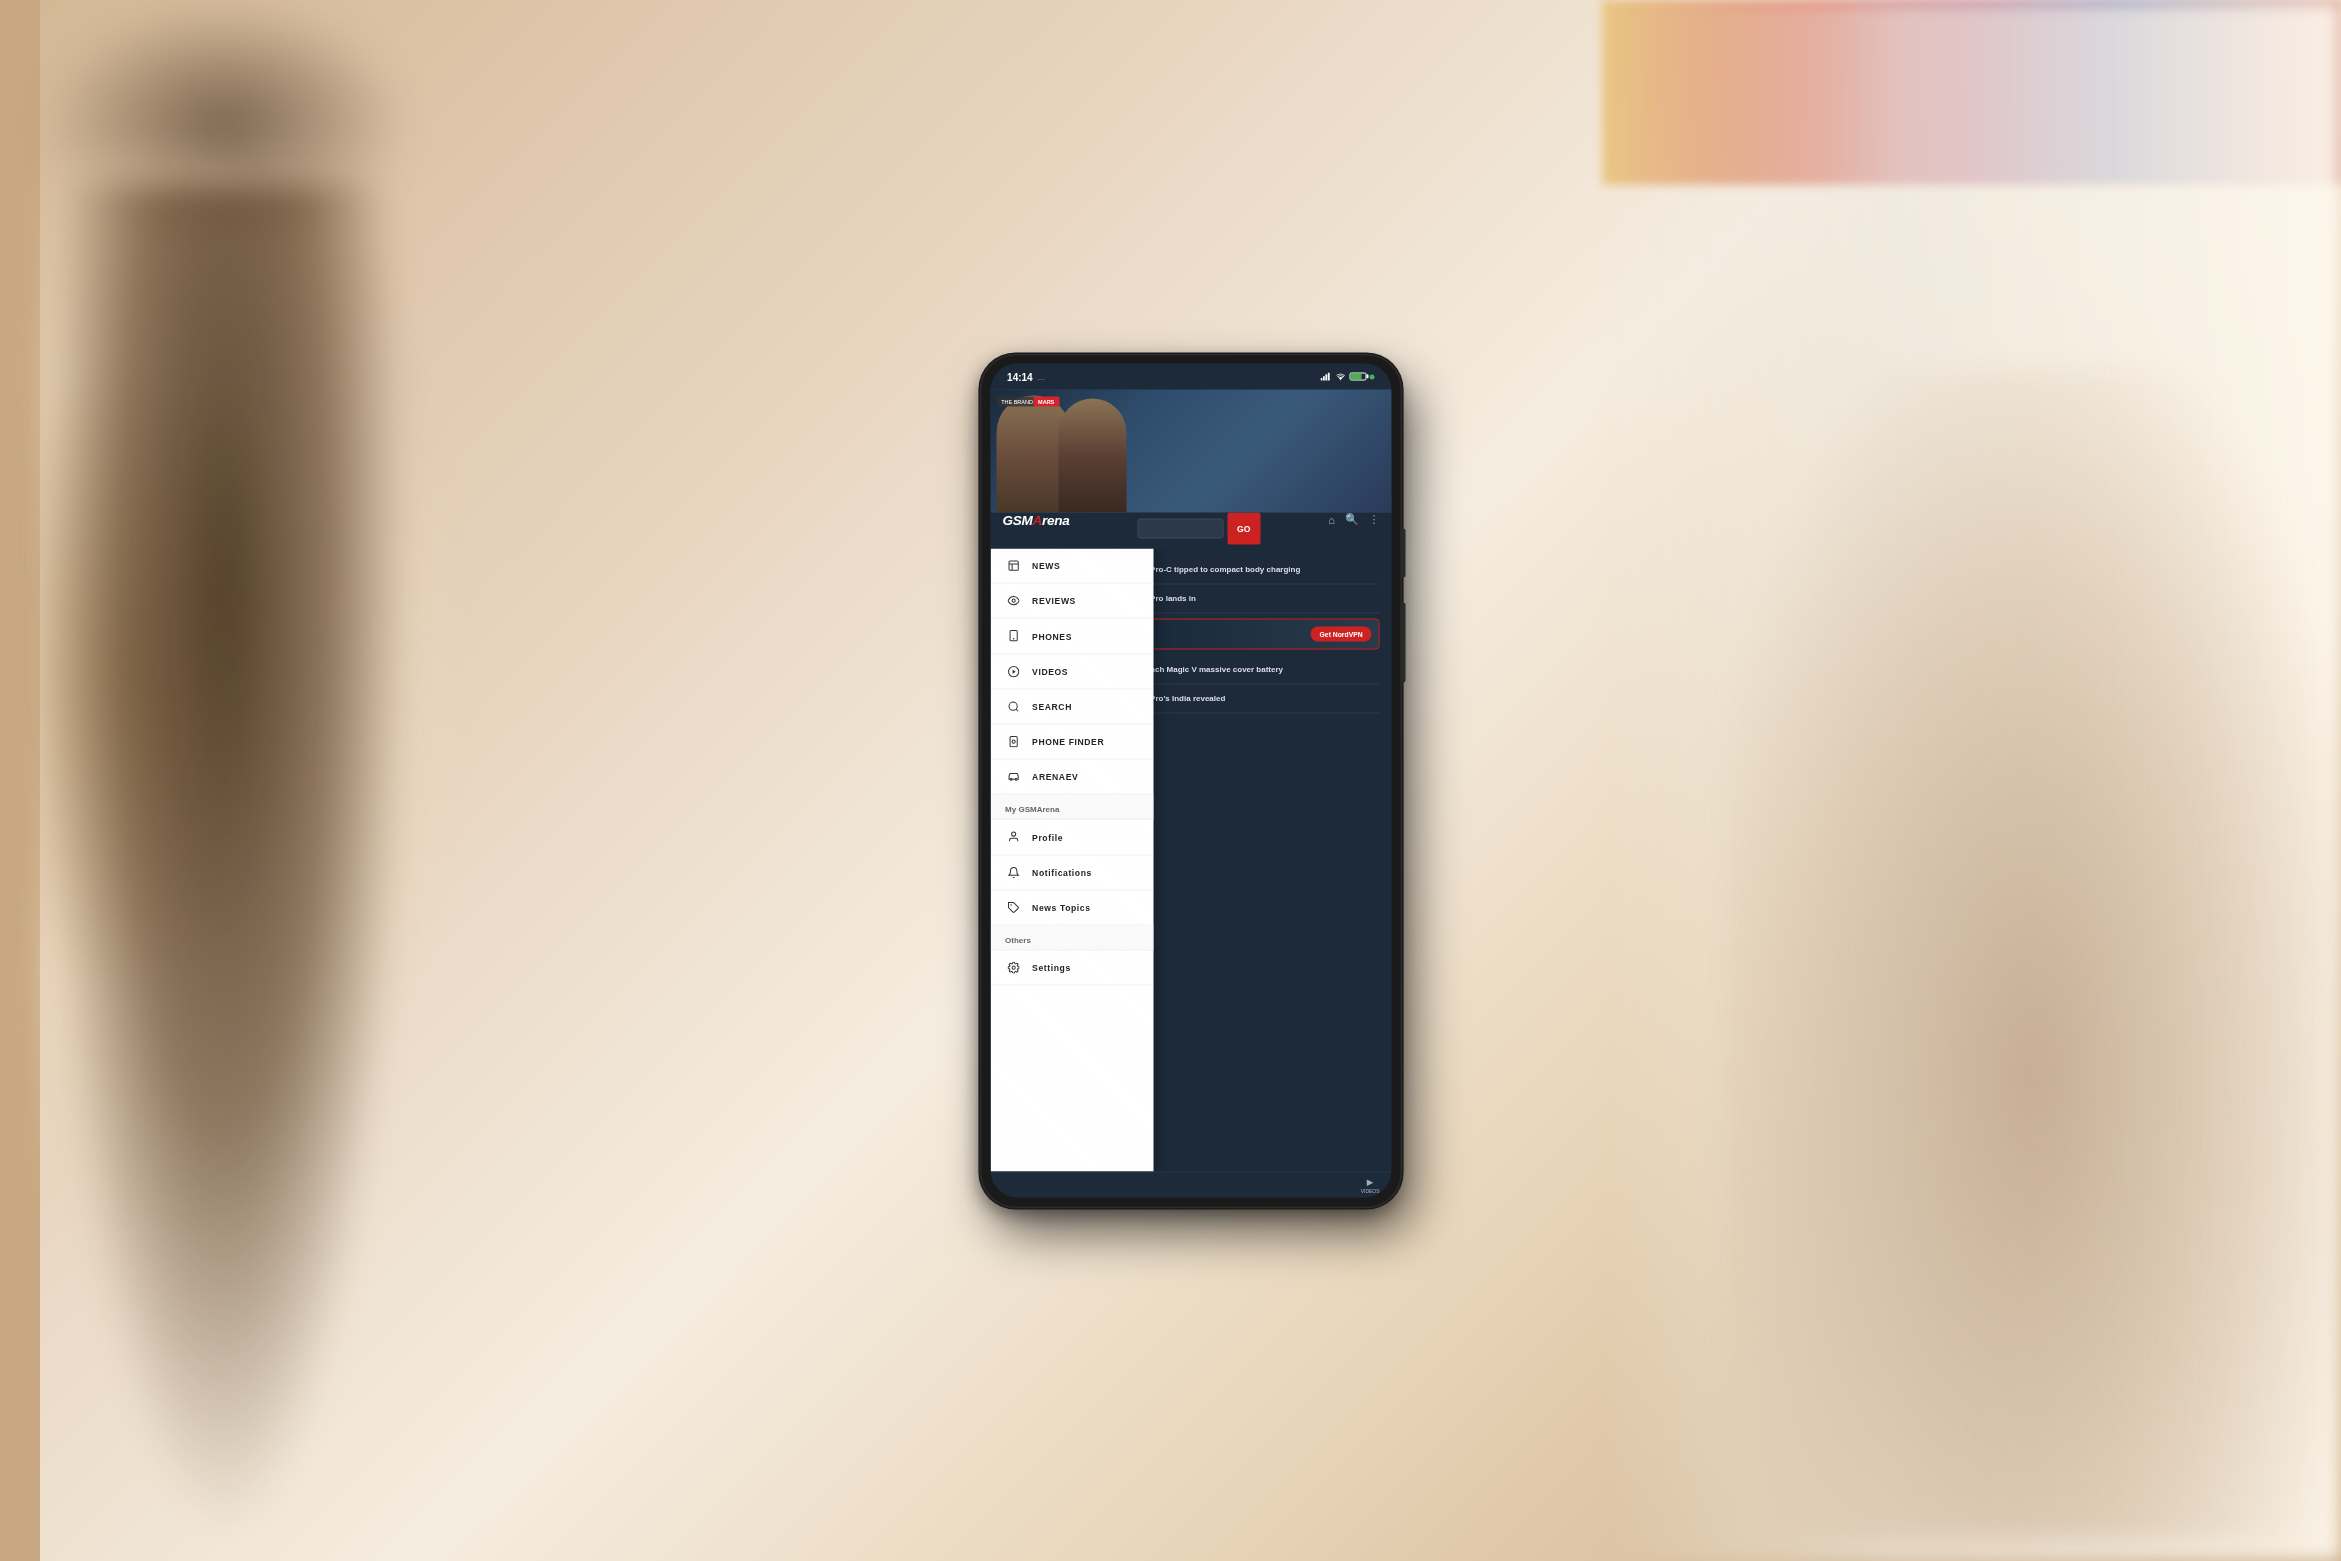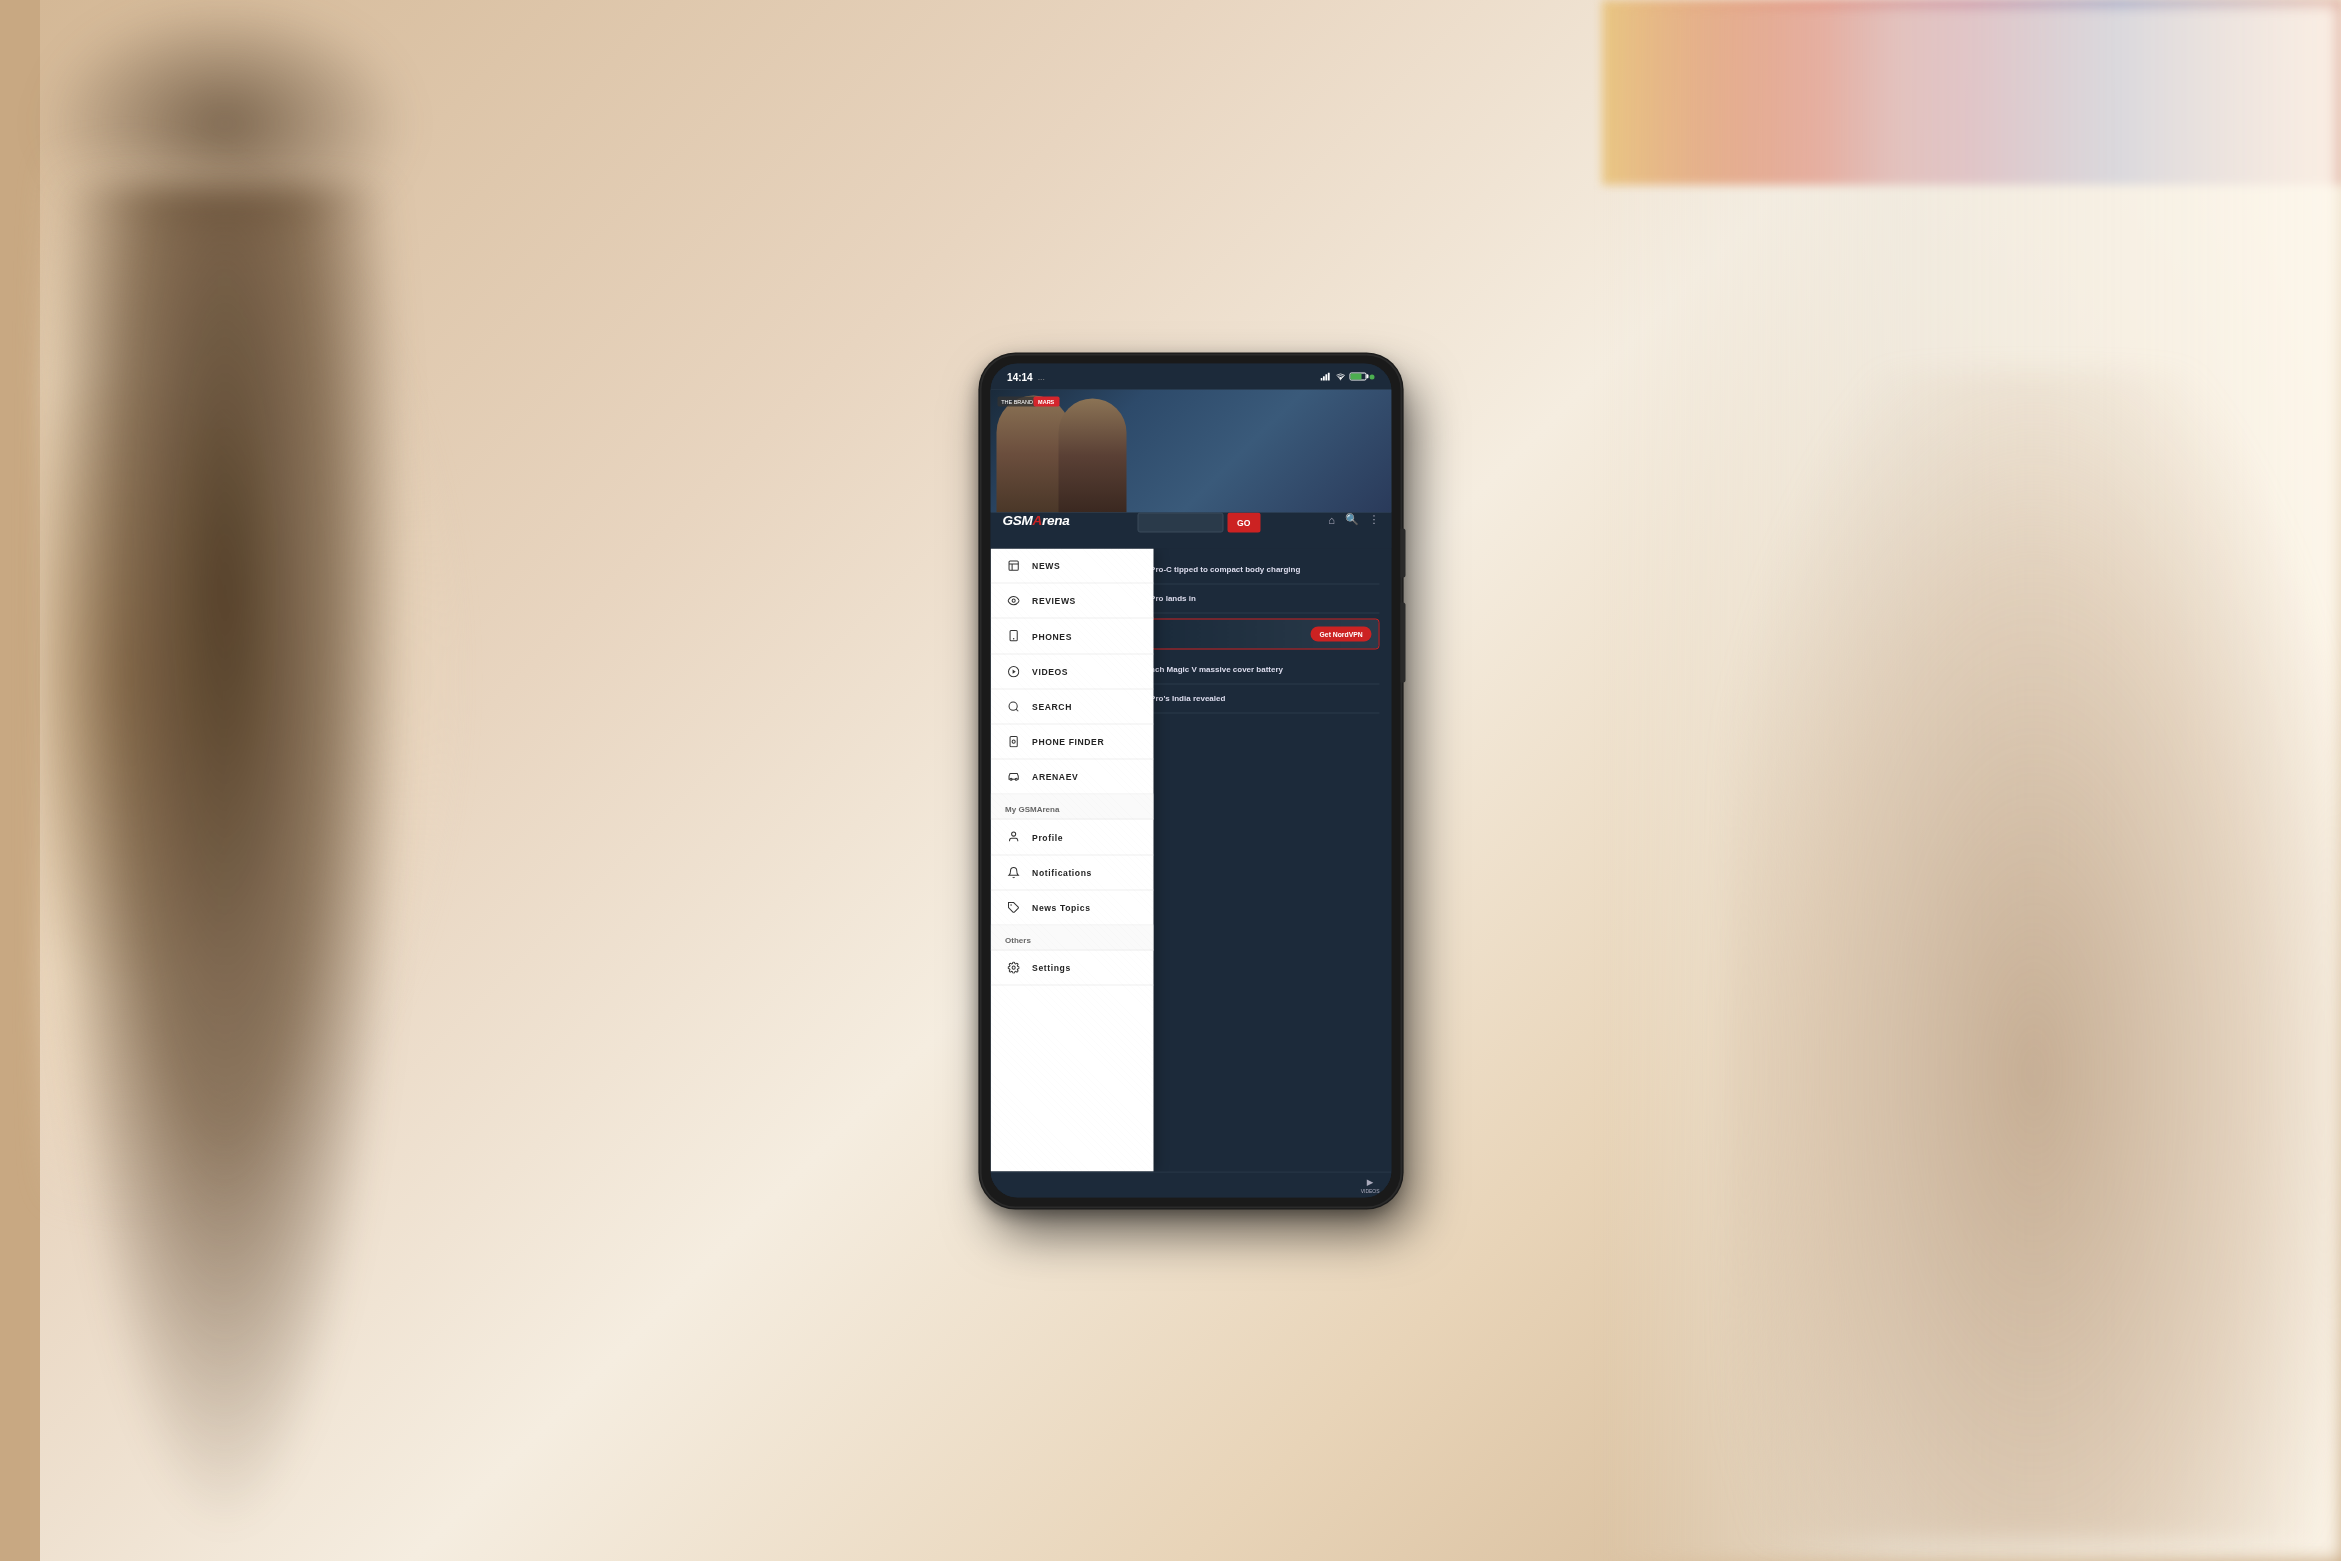--- a/index.html
+++ b/index.html
@@ -285,21 +285,21 @@
       width: 86px;
       display: flex;
       align-items: center;
     }
 
     .go-button {
       background: #cc2222;
       color: white;
       border: none;
       border-radius: 2.5px;
-      height: 20px;
+      height: 32px;
       padding: 0 10px;
       font-size: 8.6px;
       font-weight: bold;
       margin-left: 3.7px;
     }
 
     .header-icons {
       display: flex;
       gap: 10px;
       align-items: center;

